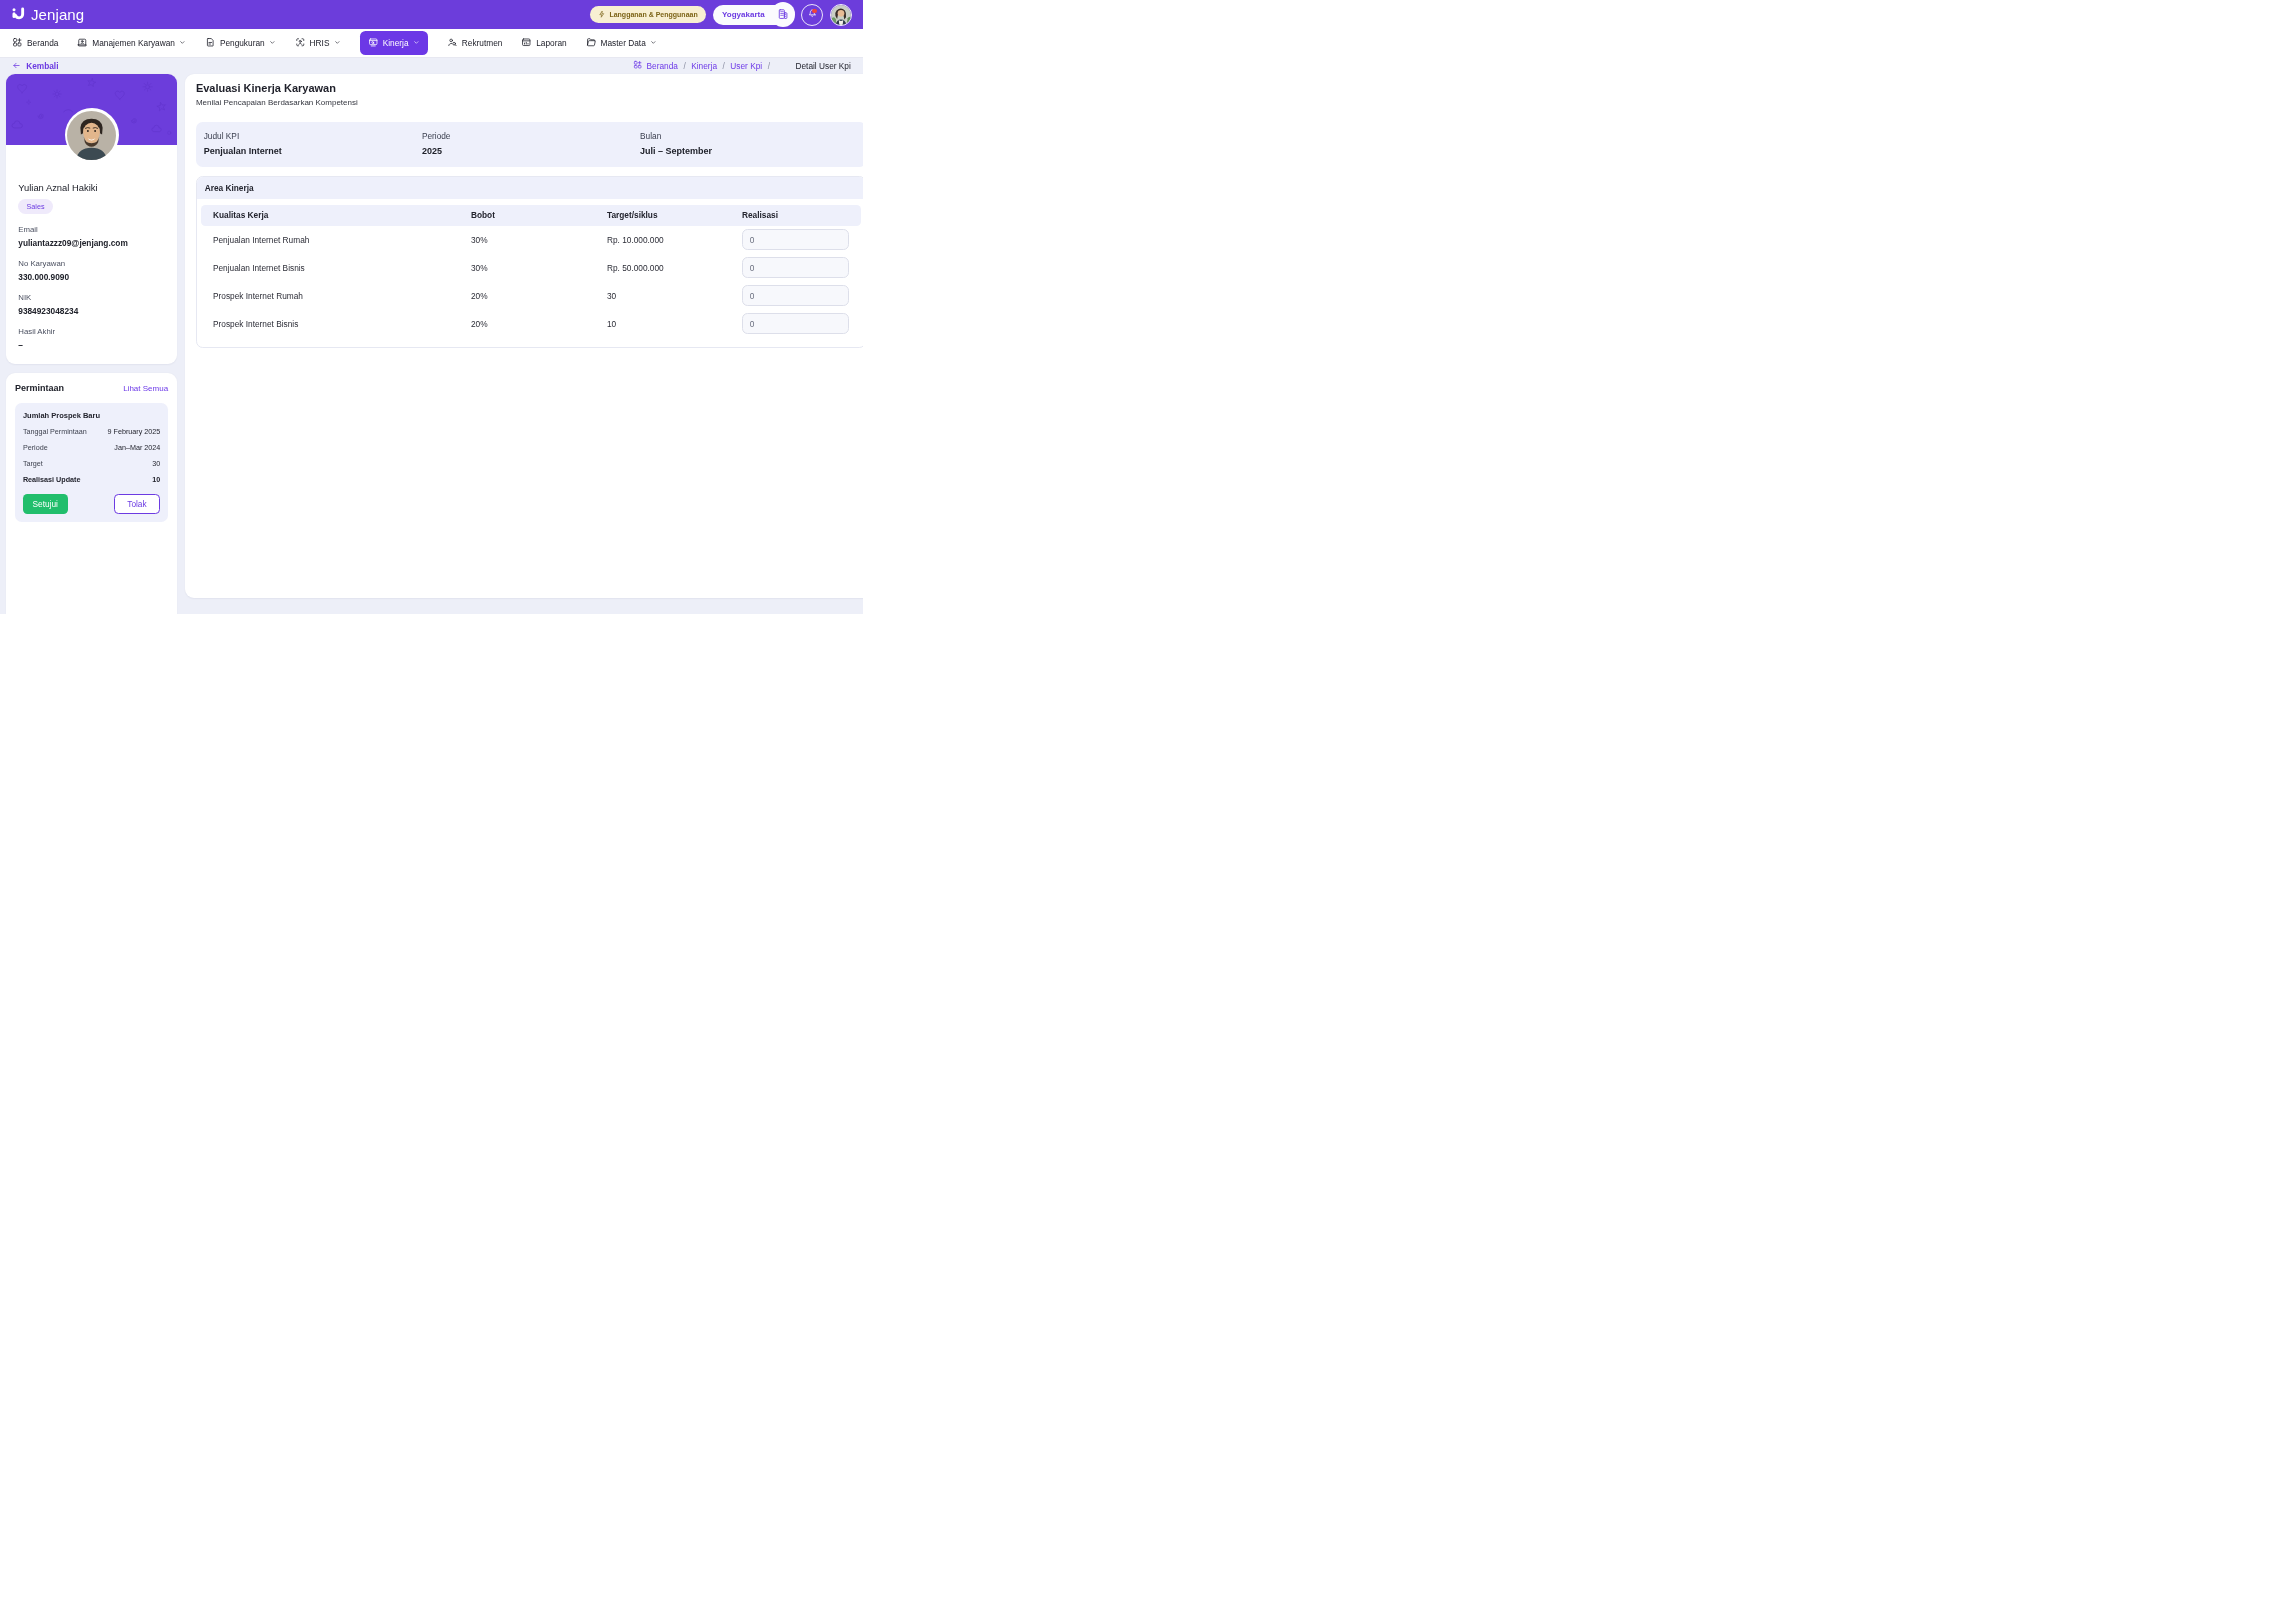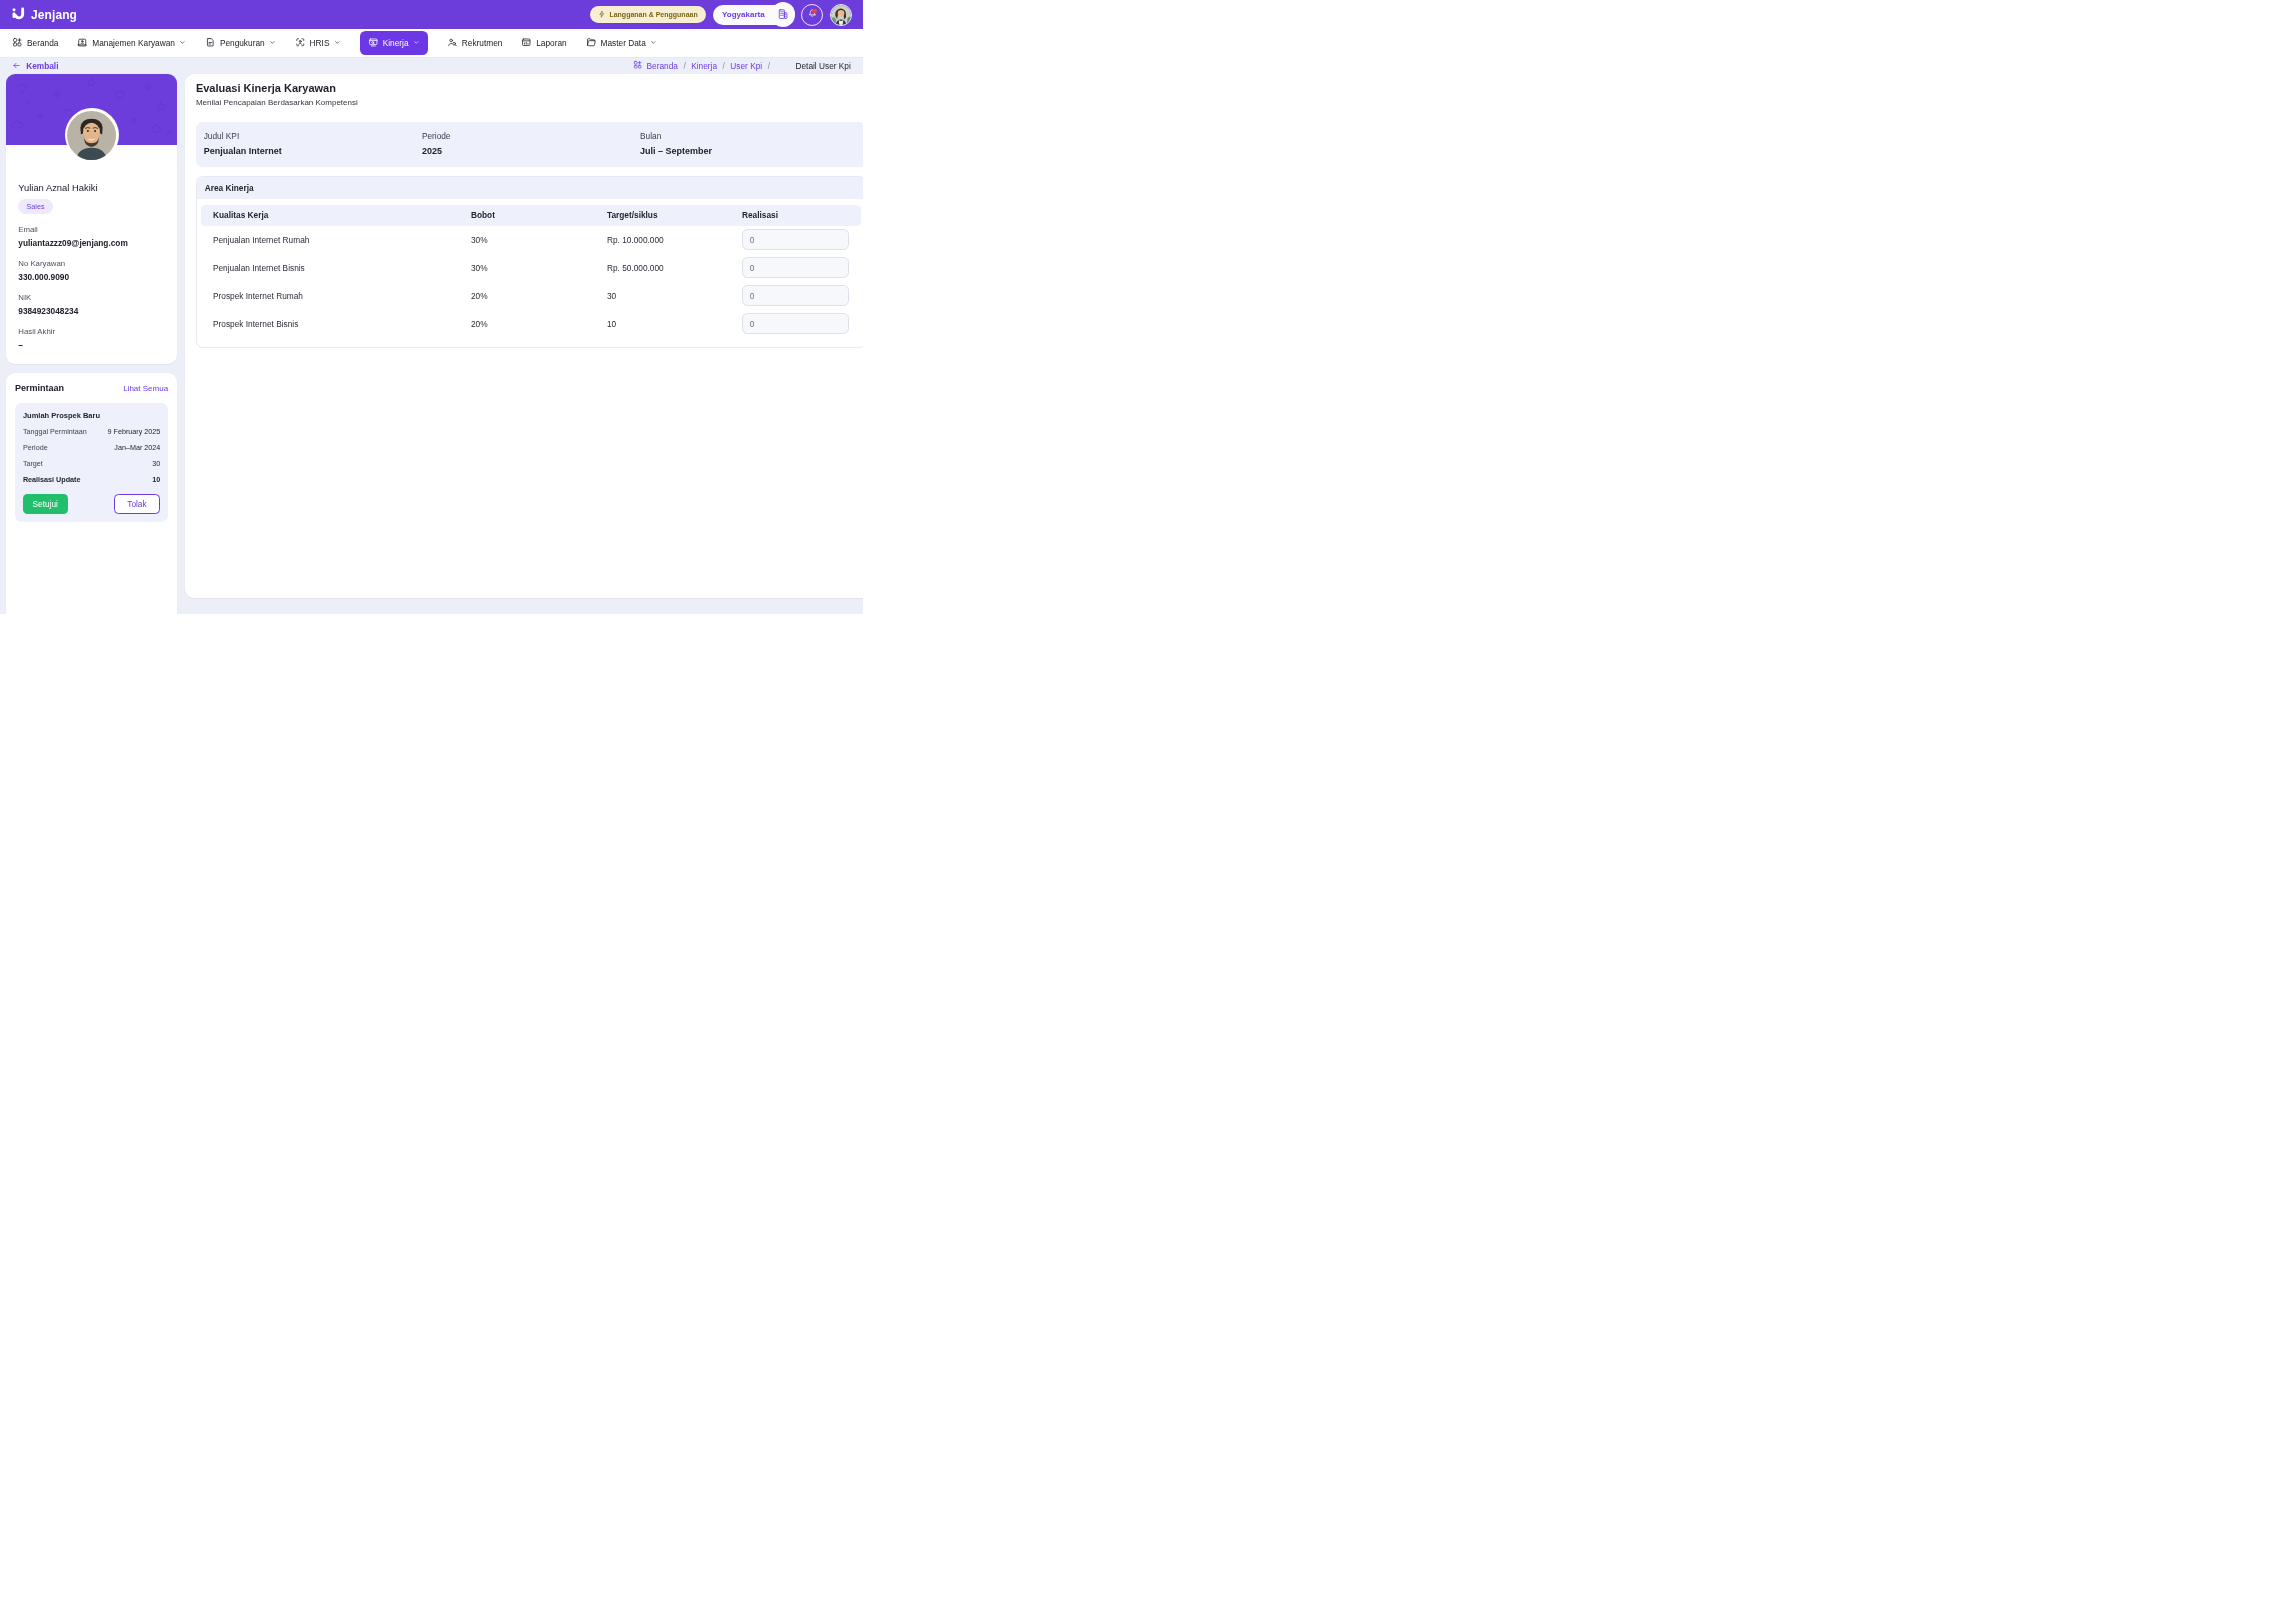--- a/index.html
+++ b/index.html
@@ -2,21 +2,21 @@
 <html style="font-size:9px"><head>
 <meta charset="utf-8">
 <style>
   * { margin:0; padding:0; box-sizing:border-box; }
   html,body { font-family:"Liberation Sans", sans-serif; }
   .page { width:863px; height:614px; background:#EDEFF8; position:relative; overflow:hidden; }
 
   
   .topbar { height:29px; background:#6C3DDB; display:flex; align-items:center; padding:0 11px; }
   .brand { display:flex; align-items:center; gap:5px; }
-  .brand-name { color:#fff; font-size:12px; font-weight:bold; letter-spacing:0.1px; }
+  .brand-name { color:#fff; font-size:15px; font-weight:normal; letter-spacing:0.1px; }
   .topbar-right { margin-left:auto; display:flex; align-items:center; gap:7.2px; }
   .sub-pill { height:16.6px; border-radius:9px; background:#F8EFD2; color:#7C6418; font-size:7px;
               font-weight:bold; display:flex; align-items:center; gap:3.9px; padding:0 7.8px; cursor:pointer; }
   .loc-wrap { position:relative; display:flex; align-items:center; }
   .loc-pill { height:20px; background:#FBFBFE; border-radius:10.5px; display:flex; align-items:center;
               padding:0 29px 0 9.4px; color:#6C3BE2; font-size:8px; font-weight:bold; cursor:pointer; }
   .loc-circle { position:absolute; right:-1.7px; width:24.4px; height:24.4px; border-radius:50%; background:#FBFBFE;
                 display:flex; align-items:center; justify-content:center; }
   .bell-btn { width:22px; height:22px; border-radius:50%; border:0.9px solid rgba(255,255,255,.85);
               display:flex; align-items:center; justify-content:center; position:relative; cursor:pointer; }

